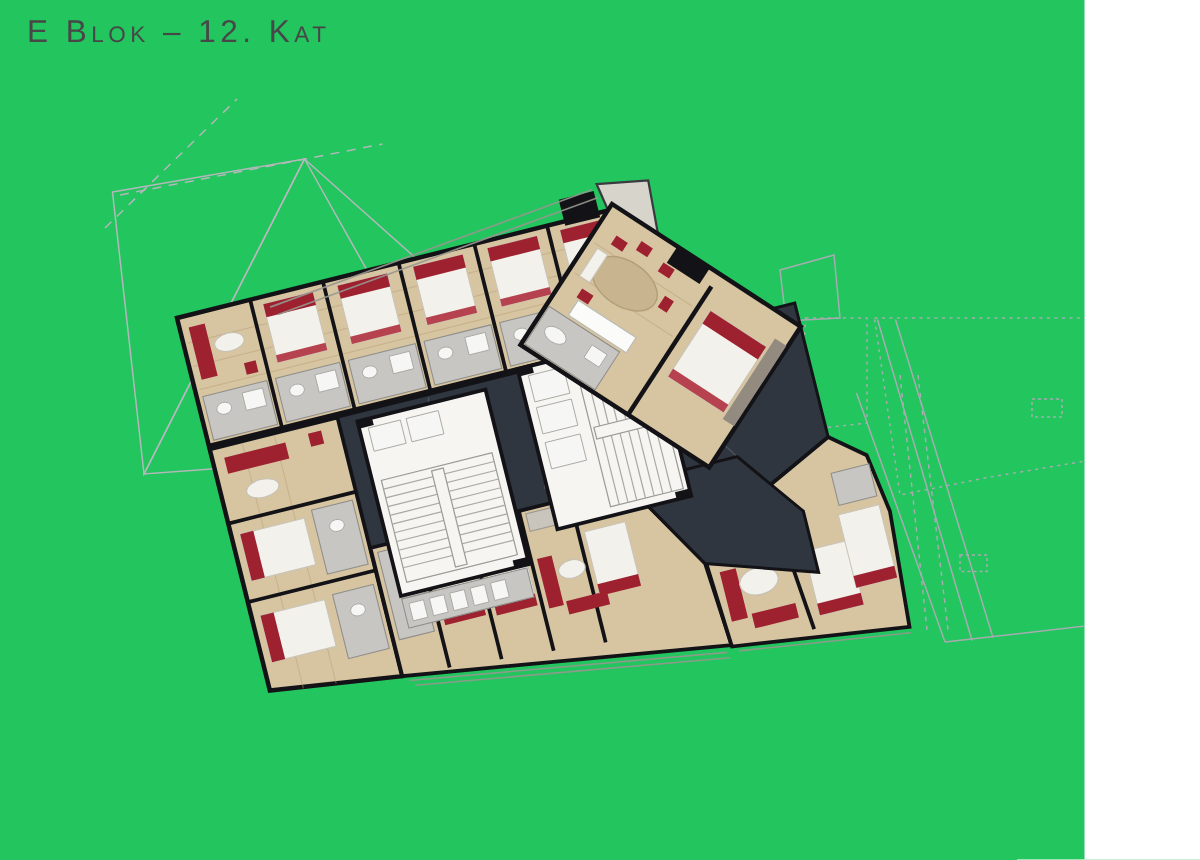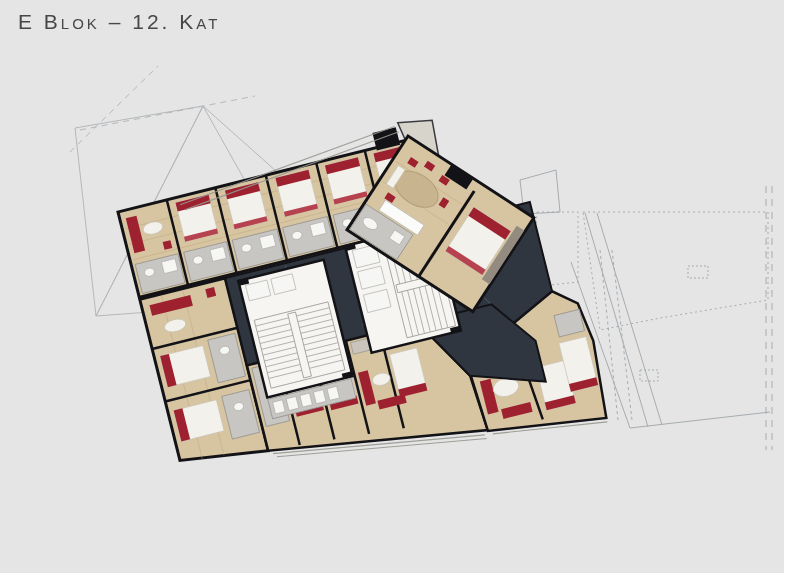--- a/index.html
+++ b/index.html
@@ -1,19 +1,19 @@
 <!DOCTYPE html>
 <html style="--corridor: #30363f; --wall: #131317; --wood: #d7c5a2; --wood_dark: #b59c72; --room_white: #f3f1eb; --bath_gray: #c7c6c2; --accent_red: #9e2130; --accent_red2: #b03340; --core_white: #f6f5f2; --terrace: #d6d4cb; --outline_gray: #b4b8bb; --outline_gray2: #a7acb0;"><head>
 <meta charset="utf-8">
 <style>
   html,body{margin:0;padding:0;background:#ffffff;}
   .canvas{
     position:relative;
-    width:784px;height:573px;
-    background:#e5e5e5;
+    width:723px;height:573px;
+    background:#22c55e;
     overflow:hidden;
     font-family:"Liberation Sans", sans-serif;
   }
   .plan-title{
     position:absolute;
     left:18px;top:10px;
     font-size:21px;
     font-variant:small-caps;
     letter-spacing:3px;
     color:#474747;

